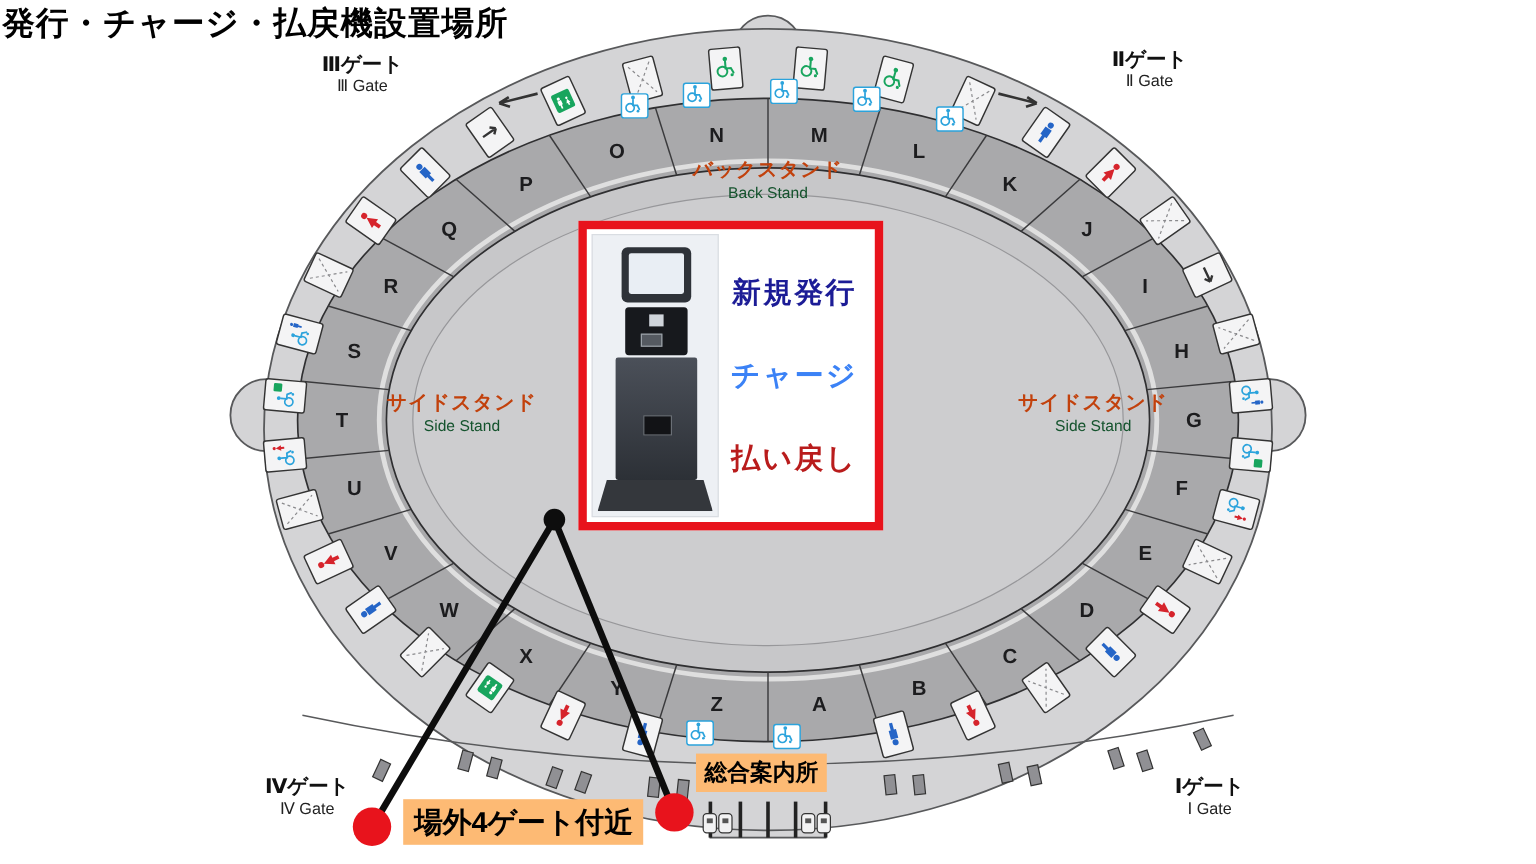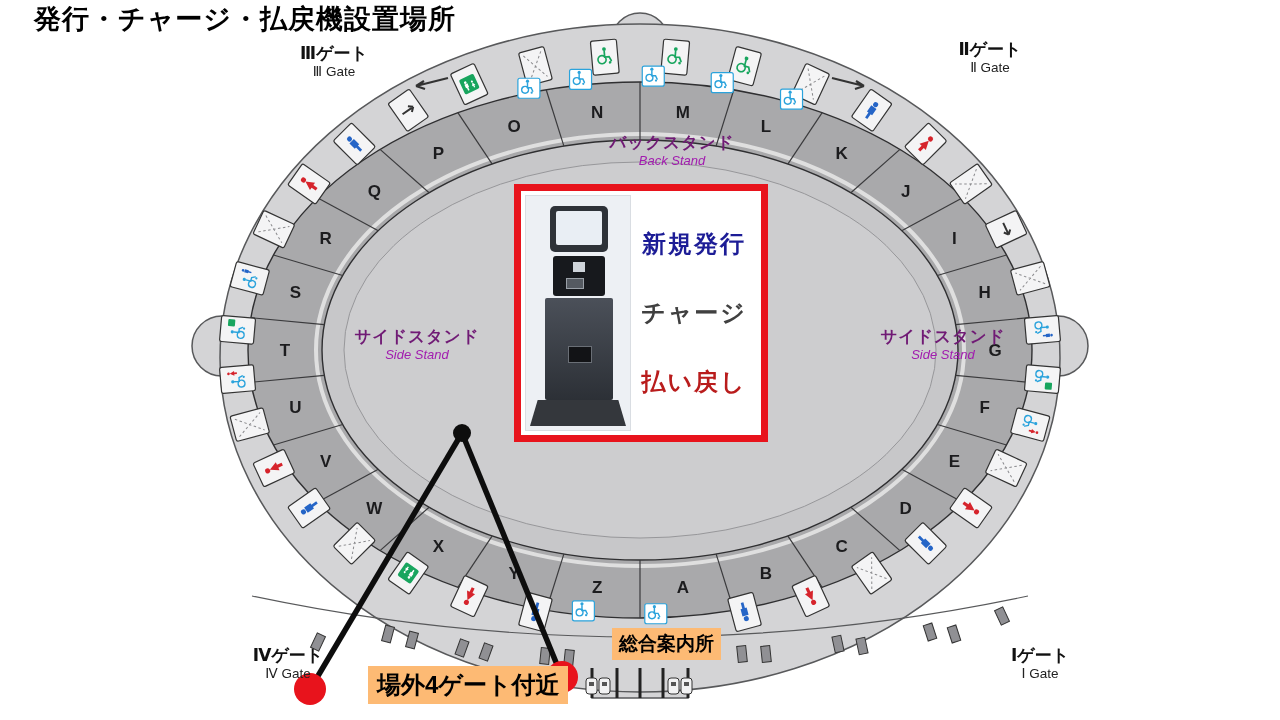--- a/index.html
+++ b/index.html
@@ -1,26 +1,26 @@
 <!DOCTYPE html>
 <html><head>
 <meta charset="utf-8">
 <style>
   html,body{margin:0;padding:0;background:#fff;}
   .stage{position:relative;width:1280px;height:720px;overflow:hidden;background:#fff;
          font-family:"Liberation Sans","DejaVu Sans",sans-serif;}
   svg{position:absolute;left:0;top:0;}
-  .abs{position:absolute;margin-left:32px;}
+  .abs{position:absolute;}
   .page-title{left:0;top:0;background:#fff;padding:1px 14px 4px 2px;font-size:27px;font-weight:bold;color:#000;letter-spacing:1px;}
   .gate-label{width:140px;text-align:center;line-height:1.15;}
   .gate-label .jp{font-size:17px;font-weight:bold;color:#111;}
   .gate-label .en{font-size:13.5px;color:#222;}
   .stand-label{width:170px;text-align:center;line-height:1.2;}
-  .stand-label .jp{font-size:16.5px;font-weight:bold;color:#701a75;letter-spacing:1px;text-align:center;}
-  .stand-label .en{font-size:13px;color:#a21caf;font-style:italic;}
+  .stand-label .jp{font-size:16.5px;font-weight:bold;color:#c2410c;letter-spacing:1px;text-align:center;}
+  .stand-label .en{font-size:13px;color:#14532d;}
   .info-box{left:482px;top:184px;width:254px;height:258px;border:7px solid #e8131c;background:#fff;
             box-sizing:border-box;display:flex;padding:4px;}
   .machine{position:relative;width:106px;background:#edf0f4;border:1px solid #d9dde2;box-sizing:border-box;}
   .machine div{position:absolute;}
   .m-screen{left:24px;top:10px;width:58px;height:46px;background:#2e3238;border-radius:5px;}
   .m-display{left:30px;top:15px;width:46px;height:34px;background:#e9eef4;border-radius:2px;}
   .m-panel{left:27px;top:60px;width:52px;height:40px;background:#17191d;border-radius:3px;}
   .m-key{left:47px;top:66px;width:12px;height:10px;background:#cfd4da;}
   .m-key2{left:40px;top:82px;width:16px;height:9px;background:#555a61;border:1px solid #9aa0a7;}
   .m-body{left:19px;top:102px;width:68px;height:102px;background:linear-gradient(180deg,#4b5059,#2c3036);border-radius:2px;}
@@ -513,20 +513,20 @@
       <div class="m-display"></div>
       <div class="m-panel"></div>
       <div class="m-key"></div>
       <div class="m-key2"></div>
       <div class="m-body"></div>
       <div class="m-slot"></div>
       <div class="m-base"></div>
     </div>
     <div class="info-lines">
       <div class="info-line" style="color: rgb(28, 28, 150);">新規発行</div>
-      <div class="info-line" style="color: #404040;">チャージ</div>
+      <div class="info-line" style="color: #3b82f6;">チャージ</div>
       <div class="info-line" style="color: #b91c1c;">払い戻し</div>
     </div>
   </div>
 
   <div class="abs callout callout-info">総合案内所</div>
   <div class="abs callout callout-gate4">場外4ゲート付近</div>
 </div>
 
 </body></html>

